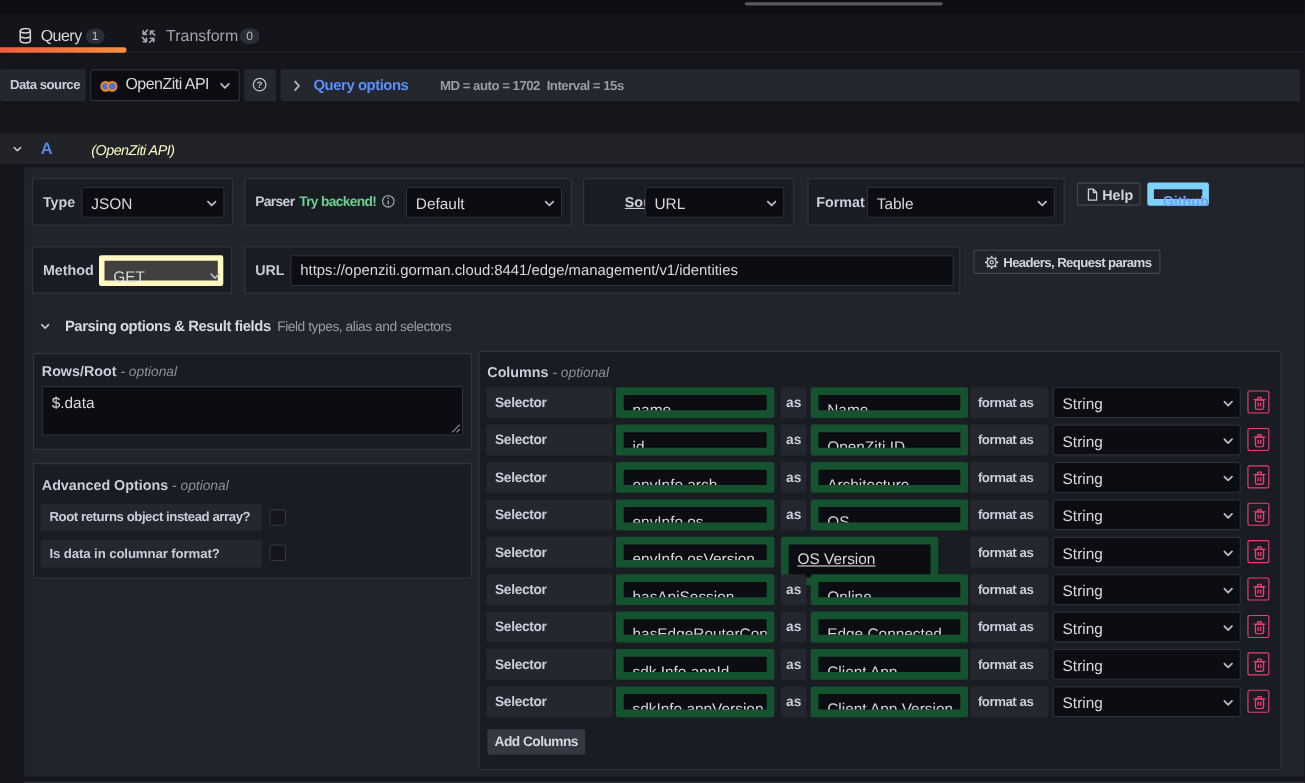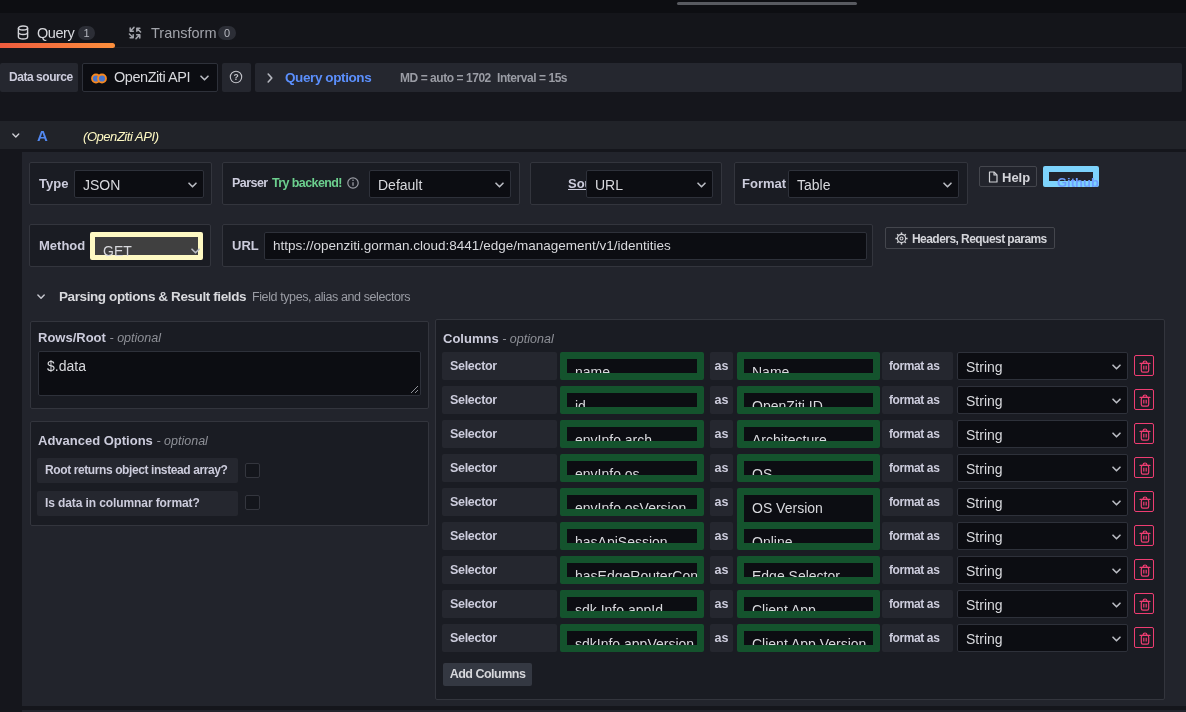--- a/index.html
+++ b/index.html
@@ -251,21 +251,21 @@
  <path d="M4.2 3.2 V2.6 A1.8 1.6 0 0 1 7.8 2.6 V3.2"></path>
  <rect x="2.3" y="3.4" width="7.4" height="8.8" rx="1.6"></rect>
  <line x1="4.8" y1="5.8" x2="4.8" y2="9.6"></line>
  <line x1="7.2" y1="5.8" x2="7.2" y2="9.6"></line>
  </g>
     </svg>
   </div>
 <div class="a lbl" style="left:442px;top:487.5px;width:115px;height:28px;font-size:12.5px;letter-spacing:-0.3px;">Selector</div>
 <div class="a inp" style="left:560px;top:487.5px;width:144px;height:28px;">envInfo.osVersion</div>
 <div class="a lbl" style="left:710px;top:487.5px;width:23px;height:28px;padding-left:0;text-align:center;font-size:12.5px;">as</div>
-<div class="a inp" style="left:737px;top:487.5px;width:143px;height:44px;">OS Version</div>
+<div class="a inp" style="left:710px;top:487.5px;width:143px;height:44px;text-decoration:underline;">OS Version</div>
 <div class="a lbl" style="left:882px;top:487.5px;width:71px;height:28px;font-size:12px;letter-spacing:-0.4px;padding-left:7px;">format as</div>
 <div class="a" style="left:957px;top:487.5px;width:171px;height:28px;background:#0c0d12;border:1px solid #2e313a;border-radius:2px;">
     <div class="a" style="left:8px;top:4px;font-size:14px;color:#d8d9dd;line-height:20px;white-space:nowrap;">String</div>
     <svg class="chev" style="left:154px;top:11px" width="9.0" height="6.0" viewBox="0 0 9 6">
       <polyline points="1,1.2 4.5,4.8 8,1.2" fill="none" stroke="#babcc3" stroke-width="1.6" stroke-linecap="round" stroke-linejoin="round"></polyline>
     </svg>
   </div>
 <div class="a" style="left:1134px;top:491.0px;width:20px;height:21px;border:1px solid #ee3d72;border-radius:2px;">
     <svg class="a" style="left:3.5px;top:3.5px" width="12" height="13" viewBox="0 0 12 13">
  <g fill="none" stroke="#ee3d72" stroke-width="1.2">
@@ -295,21 +295,21 @@
  <path d="M4.2 3.2 V2.6 A1.8 1.6 0 0 1 7.8 2.6 V3.2"></path>
  <rect x="2.3" y="3.4" width="7.4" height="8.8" rx="1.6"></rect>
  <line x1="4.8" y1="5.8" x2="4.8" y2="9.6"></line>
  <line x1="7.2" y1="5.8" x2="7.2" y2="9.6"></line>
  </g>
     </svg>
   </div>
 <div class="a lbl" style="left:442px;top:555.5px;width:115px;height:28px;font-size:12.5px;letter-spacing:-0.3px;">Selector</div>
 <div class="a inp" style="left:560px;top:555.5px;width:144px;height:28px;">hasEdgeRouterConnection</div>
 <div class="a lbl" style="left:710px;top:555.5px;width:23px;height:28px;padding-left:0;text-align:center;font-size:12.5px;">as</div>
-<div class="a inp" style="left:737px;top:555.5px;width:143px;height:28px;">Edge Selector</div>
+<div class="a inp" style="left:737px;top:555.5px;width:143px;height:28px;">Edge Connected</div>
 <div class="a lbl" style="left:882px;top:555.5px;width:71px;height:28px;font-size:12px;letter-spacing:-0.4px;padding-left:7px;">format as</div>
 <div class="a" style="left:957px;top:555.5px;width:171px;height:28px;background:#0c0d12;border:1px solid #2e313a;border-radius:2px;">
     <div class="a" style="left:8px;top:4px;font-size:14px;color:#d8d9dd;line-height:20px;white-space:nowrap;">String</div>
     <svg class="chev" style="left:154px;top:11px" width="9.0" height="6.0" viewBox="0 0 9 6">
       <polyline points="1,1.2 4.5,4.8 8,1.2" fill="none" stroke="#babcc3" stroke-width="1.6" stroke-linecap="round" stroke-linejoin="round"></polyline>
     </svg>
   </div>
 <div class="a" style="left:1134px;top:559.0px;width:20px;height:21px;border:1px solid #ee3d72;border-radius:2px;">
     <svg class="a" style="left:3.5px;top:3.5px" width="12" height="13" viewBox="0 0 12 13">
  <g fill="none" stroke="#ee3d72" stroke-width="1.2">

